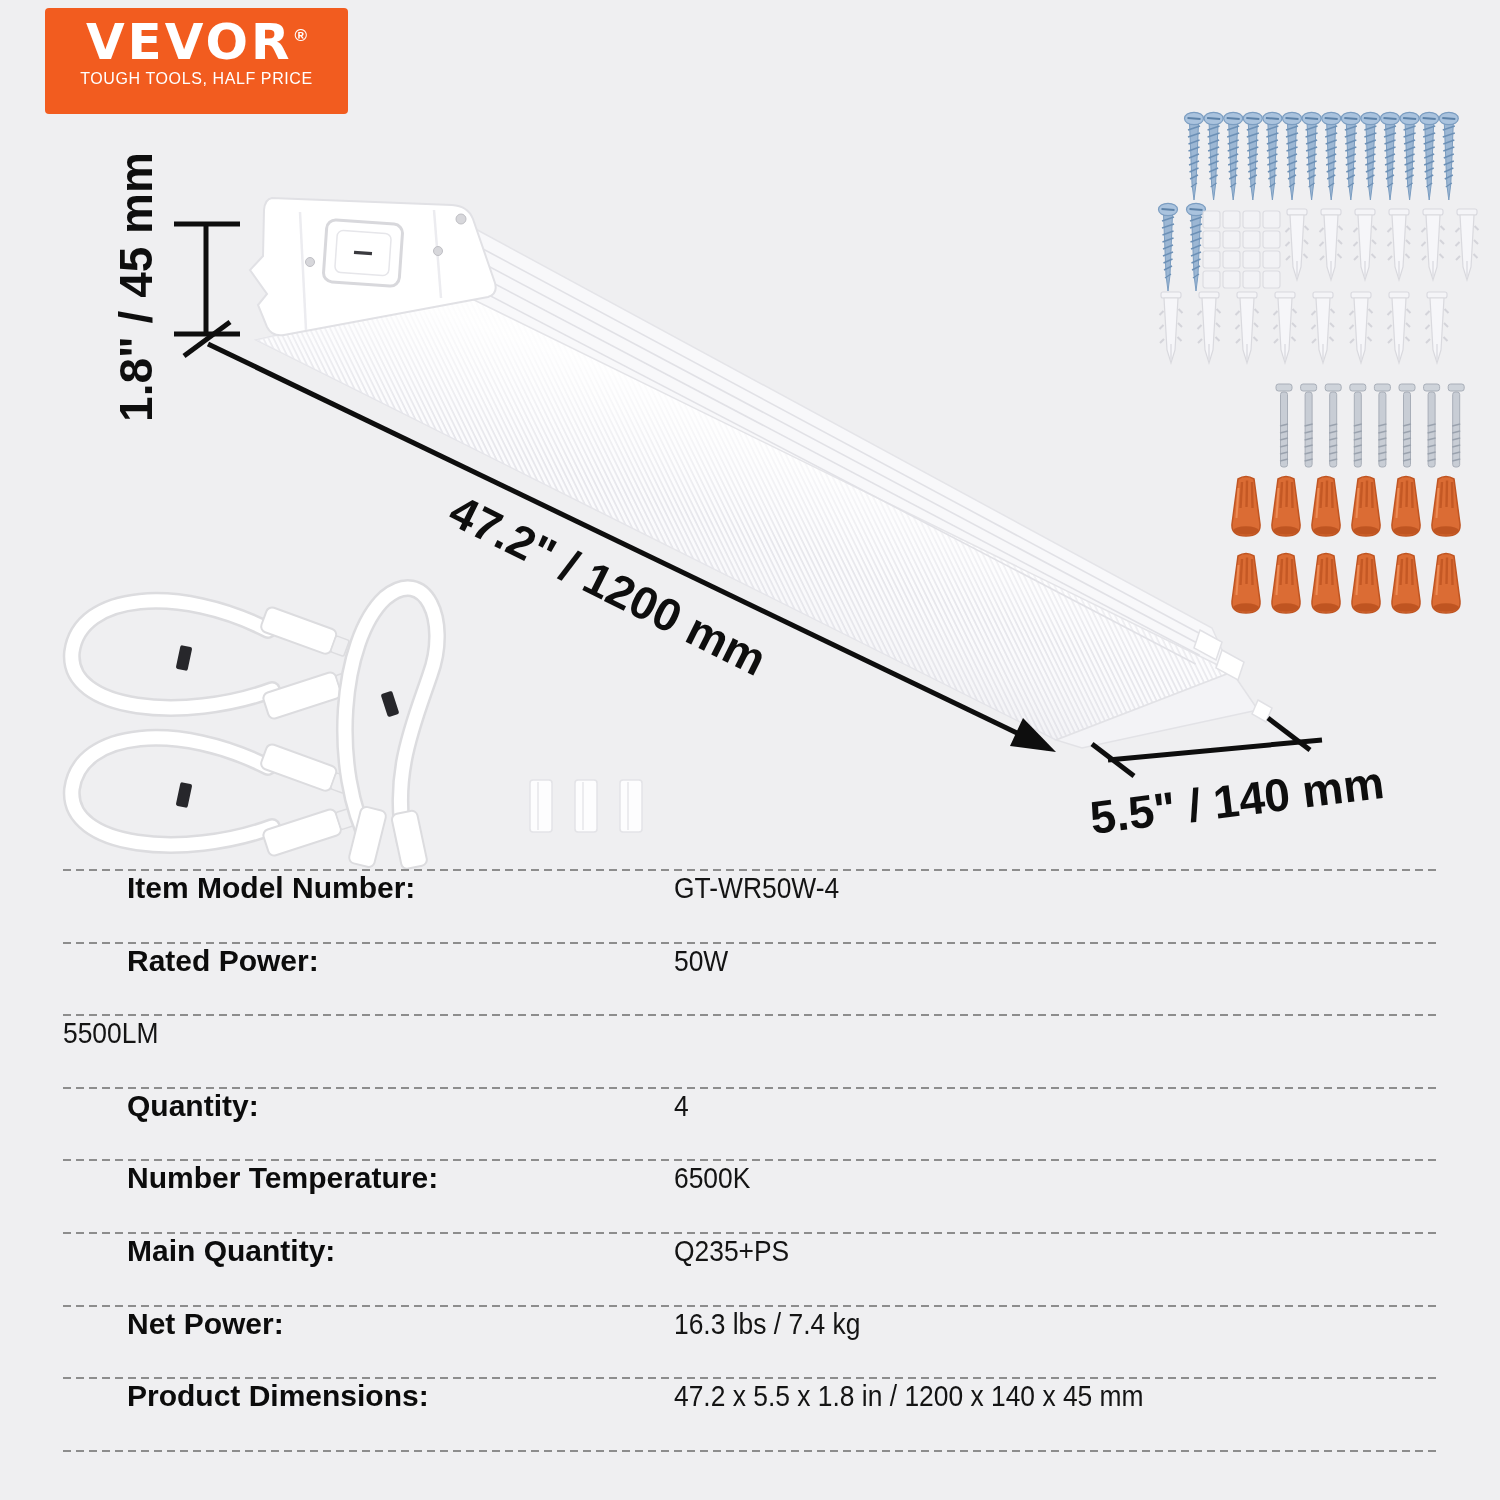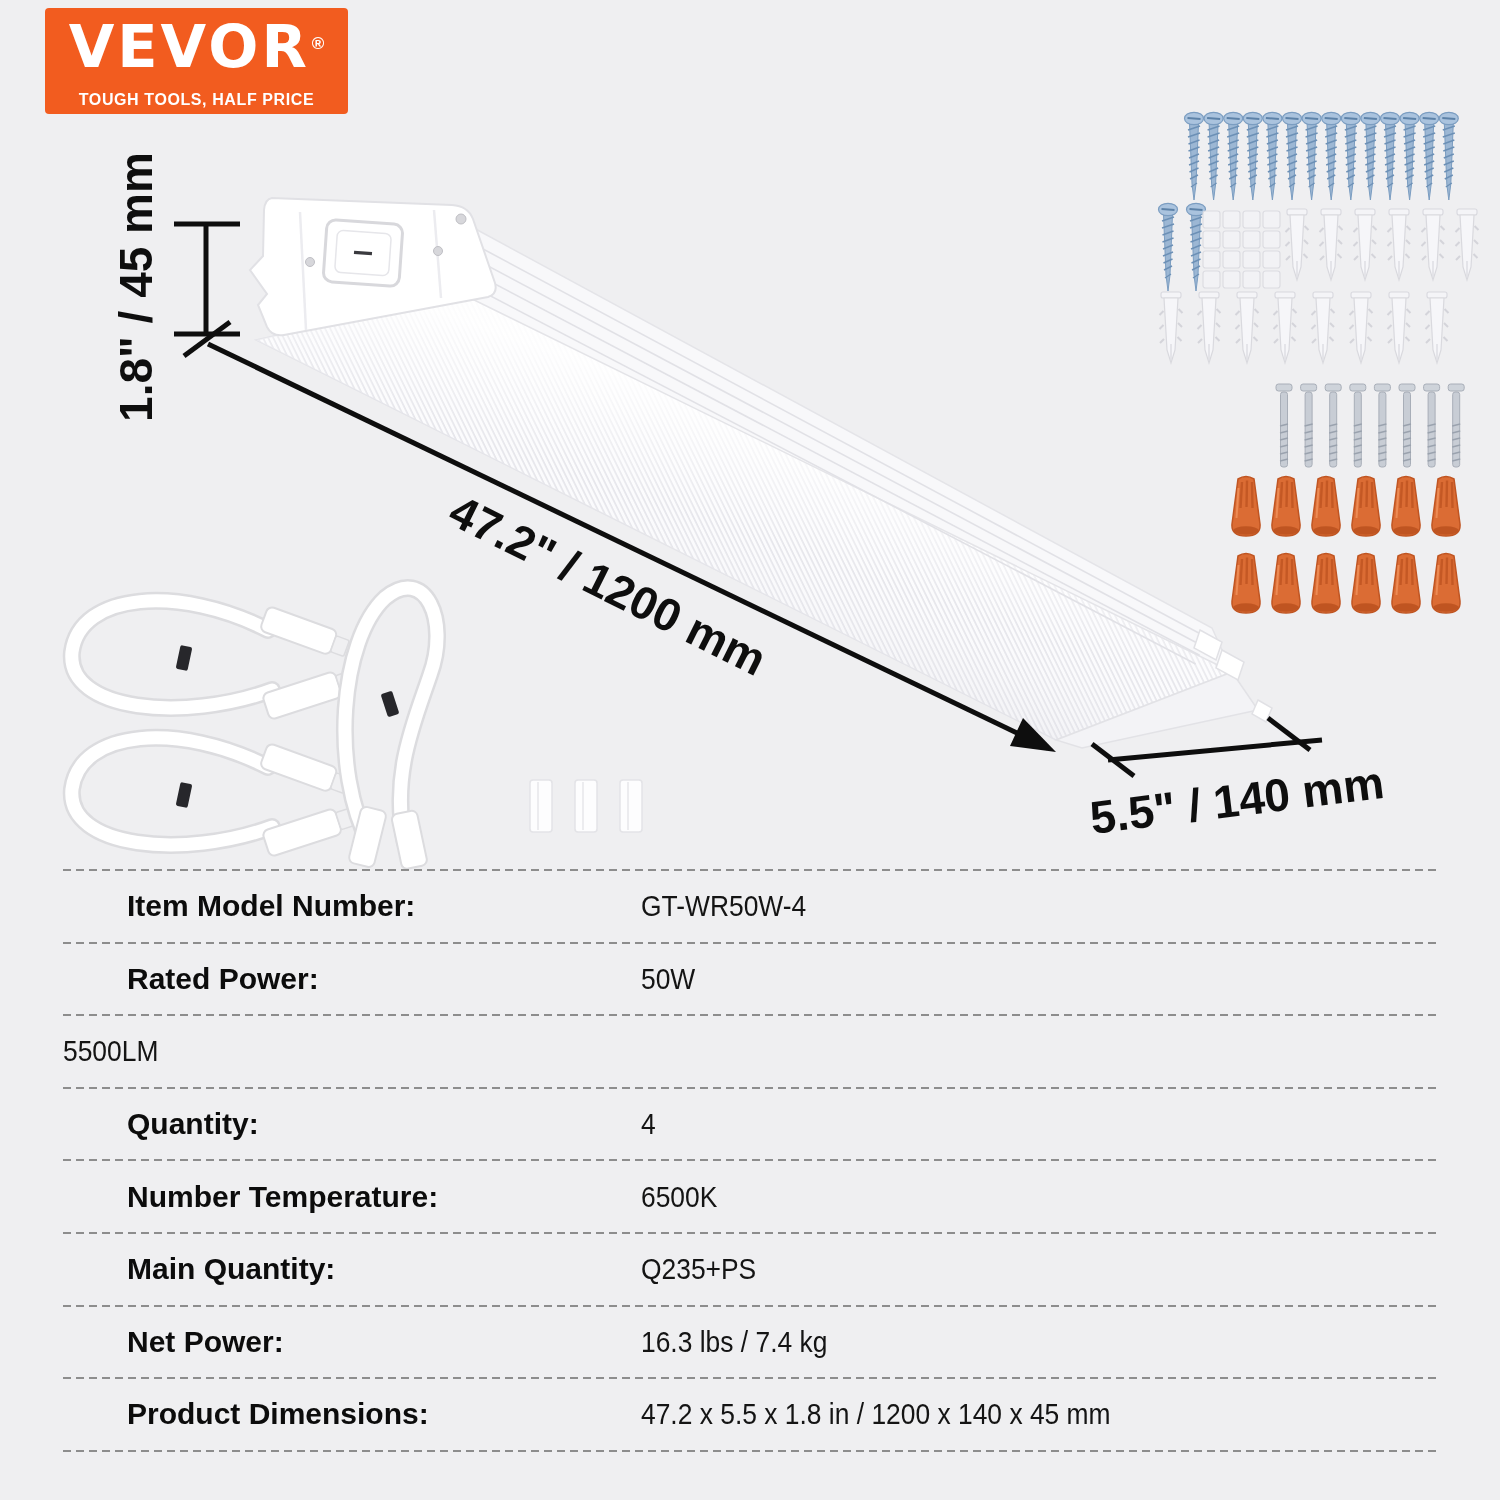--- a/index.html
+++ b/index.html
@@ -12,41 +12,41 @@
   .page{position:absolute;inset:0;}
 
   
   .logo{
     position:absolute;left:45px;top:8px;width:303px;height:106px;
     background:#f25c1f;border-radius:4px;color:#fff;text-align:center;
   }
   .logo .brand-row{line-height:1;margin-top:9px;}
   .logo .brand{
     font-family:"DejaVu Sans",sans-serif;
-    font-size:59px;font-weight:bold;letter-spacing:3px;display:inline-block;
+    font-size:50px;font-weight:bold;letter-spacing:3px;display:inline-block;
   }
   .logo .reg{font-size:17px;font-weight:bold;vertical-align:18px;margin-left:2px;}
   .logo .tagline{
-    font-size:16px;font-weight:bold;letter-spacing:0.6px;margin-top:15px;
+    font-size:16px;font-weight:normal;letter-spacing:0.6px;margin-top:3px;
   }
 
   
   .scene{position:absolute;left:0;top:0;}
   .dim-label{
     font-family:"Liberation Sans",sans-serif;
     font-size:46px;font-weight:bold;fill:#0e0e0e;
   }
 
   
   .spec{position:absolute;left:63px;top:869px;width:1374px;}
   .sep{
     height:2px;
     background:repeating-linear-gradient(90deg,#8d8d8d 0 8px,transparent 8px 13px);
   }
-  .row{height:70.6px;display:flex;align-items:center;}
+  .row{height:70.6px;display:flex;align-items:flex-start;gap:33px;}
   .row .label{
     box-sizing:border-box;width:578px;padding-left:64px;
     font-weight:bold;font-size:30px;color:#0c0c0c;white-space:nowrap;
   }
   .row .value{
     font-size:30px;color:#141414;white-space:nowrap;
     display:inline-block;transform:scaleX(0.88);transform-origin:left center;
   }
 </style>
 </head>

